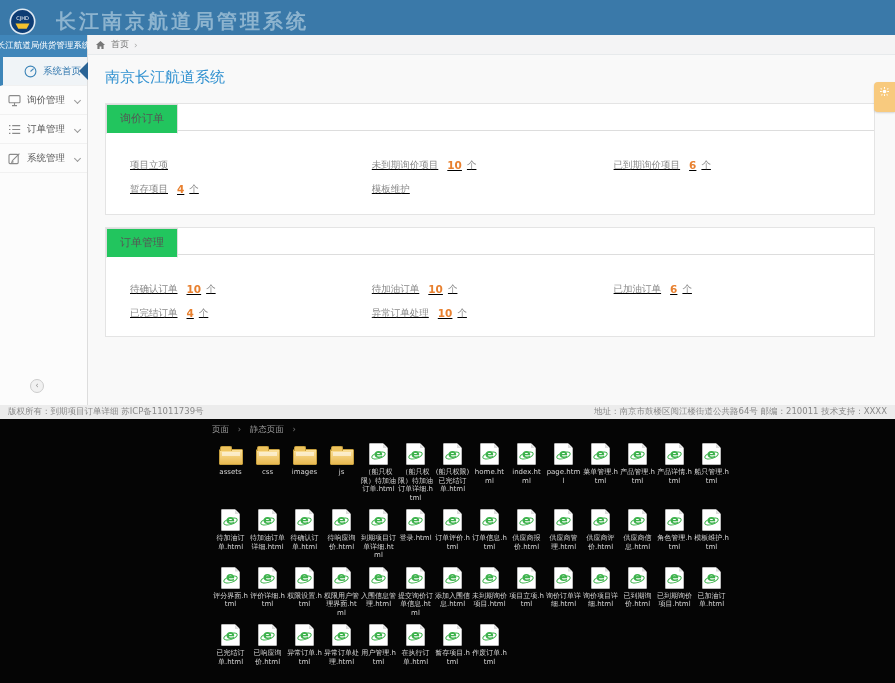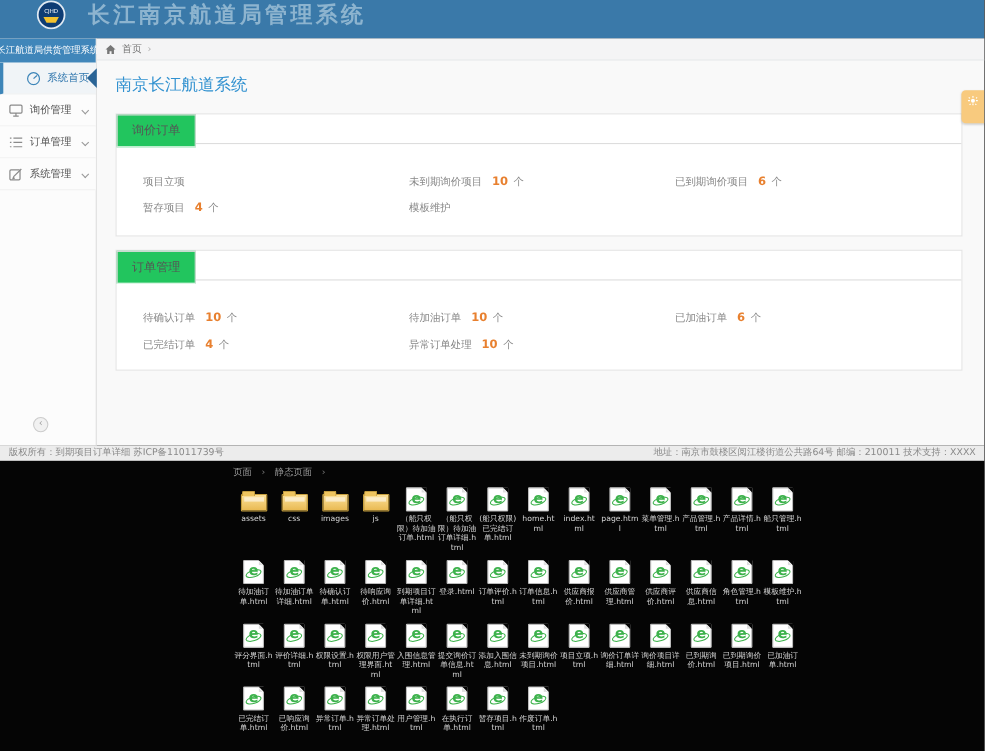--- a/index.html
+++ b/index.html
@@ -1,20 +1,20 @@
 <!DOCTYPE html>
 <html><head>
 <meta charset="utf-8">
 <style>
   * { margin:0; padding:0; box-sizing:border-box; }
   body { font-family:"DejaVu Sans","Liberation Sans",sans-serif; background:#000; }
   .app { position:relative; width:895px; height:683px; overflow:hidden; background:#000; }
 
   
-  .header { height:35px; background:#3a79a9; position:relative; display:flex; align-items:flex-start;padding-left:24px; }
+  .header { height:35px; background:#3a79a9; position:relative; display:flex; align-items:flex-end; }
   .logo { margin-left:9px; width:27px; height:27px; flex:0 0 auto; }
   .header-title { margin-left:20px; font-size:20px; letter-spacing:3px; color:#8db4cf; font-weight:bold; }
   .header-right { position:absolute; right:28px; top:4px; text-align:right; }
   .date-box { background:#fff; padding:2px 9px; font-size:8.5px; color:#666; white-space:nowrap; }
   .date-box .welcome { margin-left:14px; }
   .header-links { margin-top:4px; font-size:9px; color:#fff; }
   .header-links a { color:#fff; text-decoration:none; cursor:pointer; }
   .hl-sep { margin:0 6px; color:#cfe0ec; }
 
   
@@ -35,21 +35,21 @@
   .main { flex:1; position:relative; }
   .crumb-bar { height:20px; background:#f4f4f5; border-bottom:1px solid #e7eaec; display:flex; align-items:center; padding-left:7px; font-size:9px; color:#777; }
   .crumb-bar .home-icon { width:11px; height:10px; margin-right:5px; color:#777; }
   .crumb-sep { margin-left:5px; color:#aaa; }
   .page-title { margin:13px 0 16px 17px; font-size:15px; color:#3191d0; }
 
   .panel { width:770px; margin-left:17px; background:#fff; border:1px solid #e4e4e4; }
   .panel + .panel { margin-top:12px; }
   .panel-head { border-bottom:1px solid #ddd; padding-top:0; height:27px; }
   .panel-tab { display:inline-block; margin-bottom:-1px; background:#22c55e; border:1px solid #ddd; border-bottom:1px solid #fff; padding:6px 13px 7px; font-size:11px; color:#555; cursor:pointer; }
-  .stats { display:flex; flex-wrap:wrap; padding:22px 0 18px 24px; }
+  .stats { display:flex; flex-wrap:wrap; padding:22px 0 18px 24px;text-decoration:underline; }
   .stat { width:32.5%; height:24px; display:flex; align-items:center; font-size:9.5px; color:#888; cursor:pointer; }
   .stat-count { color:#e8802f; font-weight:bold; font-size:10.5px; margin:0 5px 0 9px; }
   .stat-unit { color:#888; }
 
   
   .gear-tab { position:absolute; right:0; top:82px; width:21px; height:30px; background:#f8ca7e; border-radius:4px 0 0 4px; display:flex; align-items:flex-start; justify-content:center; padding-top:5px; cursor:pointer; box-shadow:0 1px 2px rgba(0,0,0,.15); }
   .gear-tab svg { width:9px; height:9px; color:#fff; }
 
   
   .footer { height:14px; background:#ececec; display:flex; justify-content:space-between; align-items:center; padding:0 8px; font-size:8.5px; color:#888; white-space:nowrap; }

